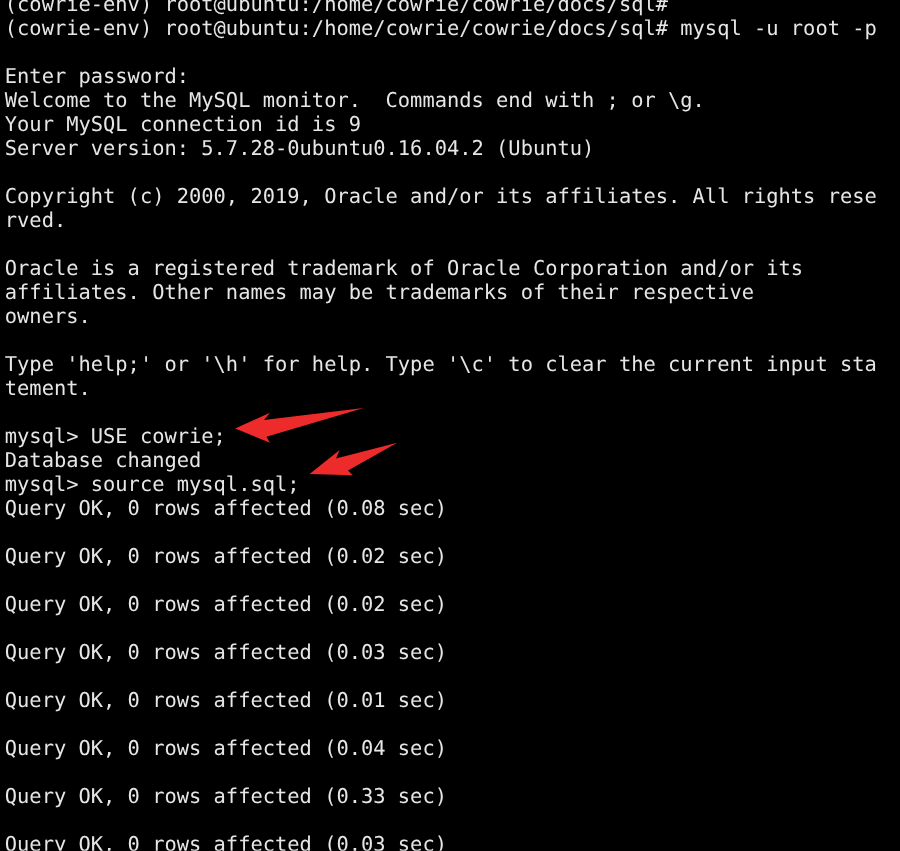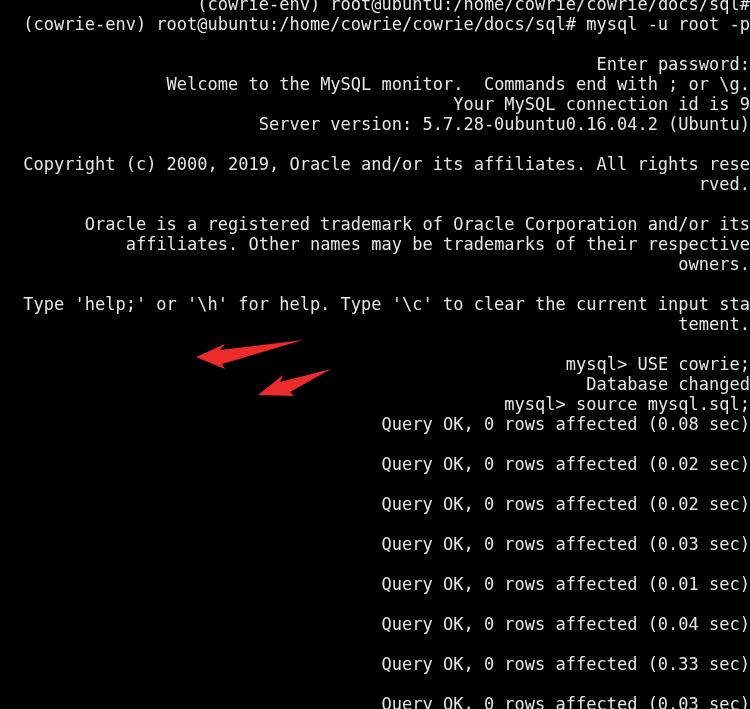--- a/index.html
+++ b/index.html
@@ -13,21 +13,20 @@
     height: 709px;
     overflow: hidden;
     font-family: "DejaVu Sans Mono", "Liberation Mono", monospace;
   }
   #terminal {
     position: relative;
     width: 750px;
     height: 709px;
     background: #000000;
     overflow: hidden;
-    text-align: right;
   }
   
   #screen {
     position: absolute;
     left: 0;
     top: -6px;
     width: 750px;
     padding: 0;
     margin: 0;
     font-family: "DejaVu Sans Mono", "Liberation Mono", monospace;

